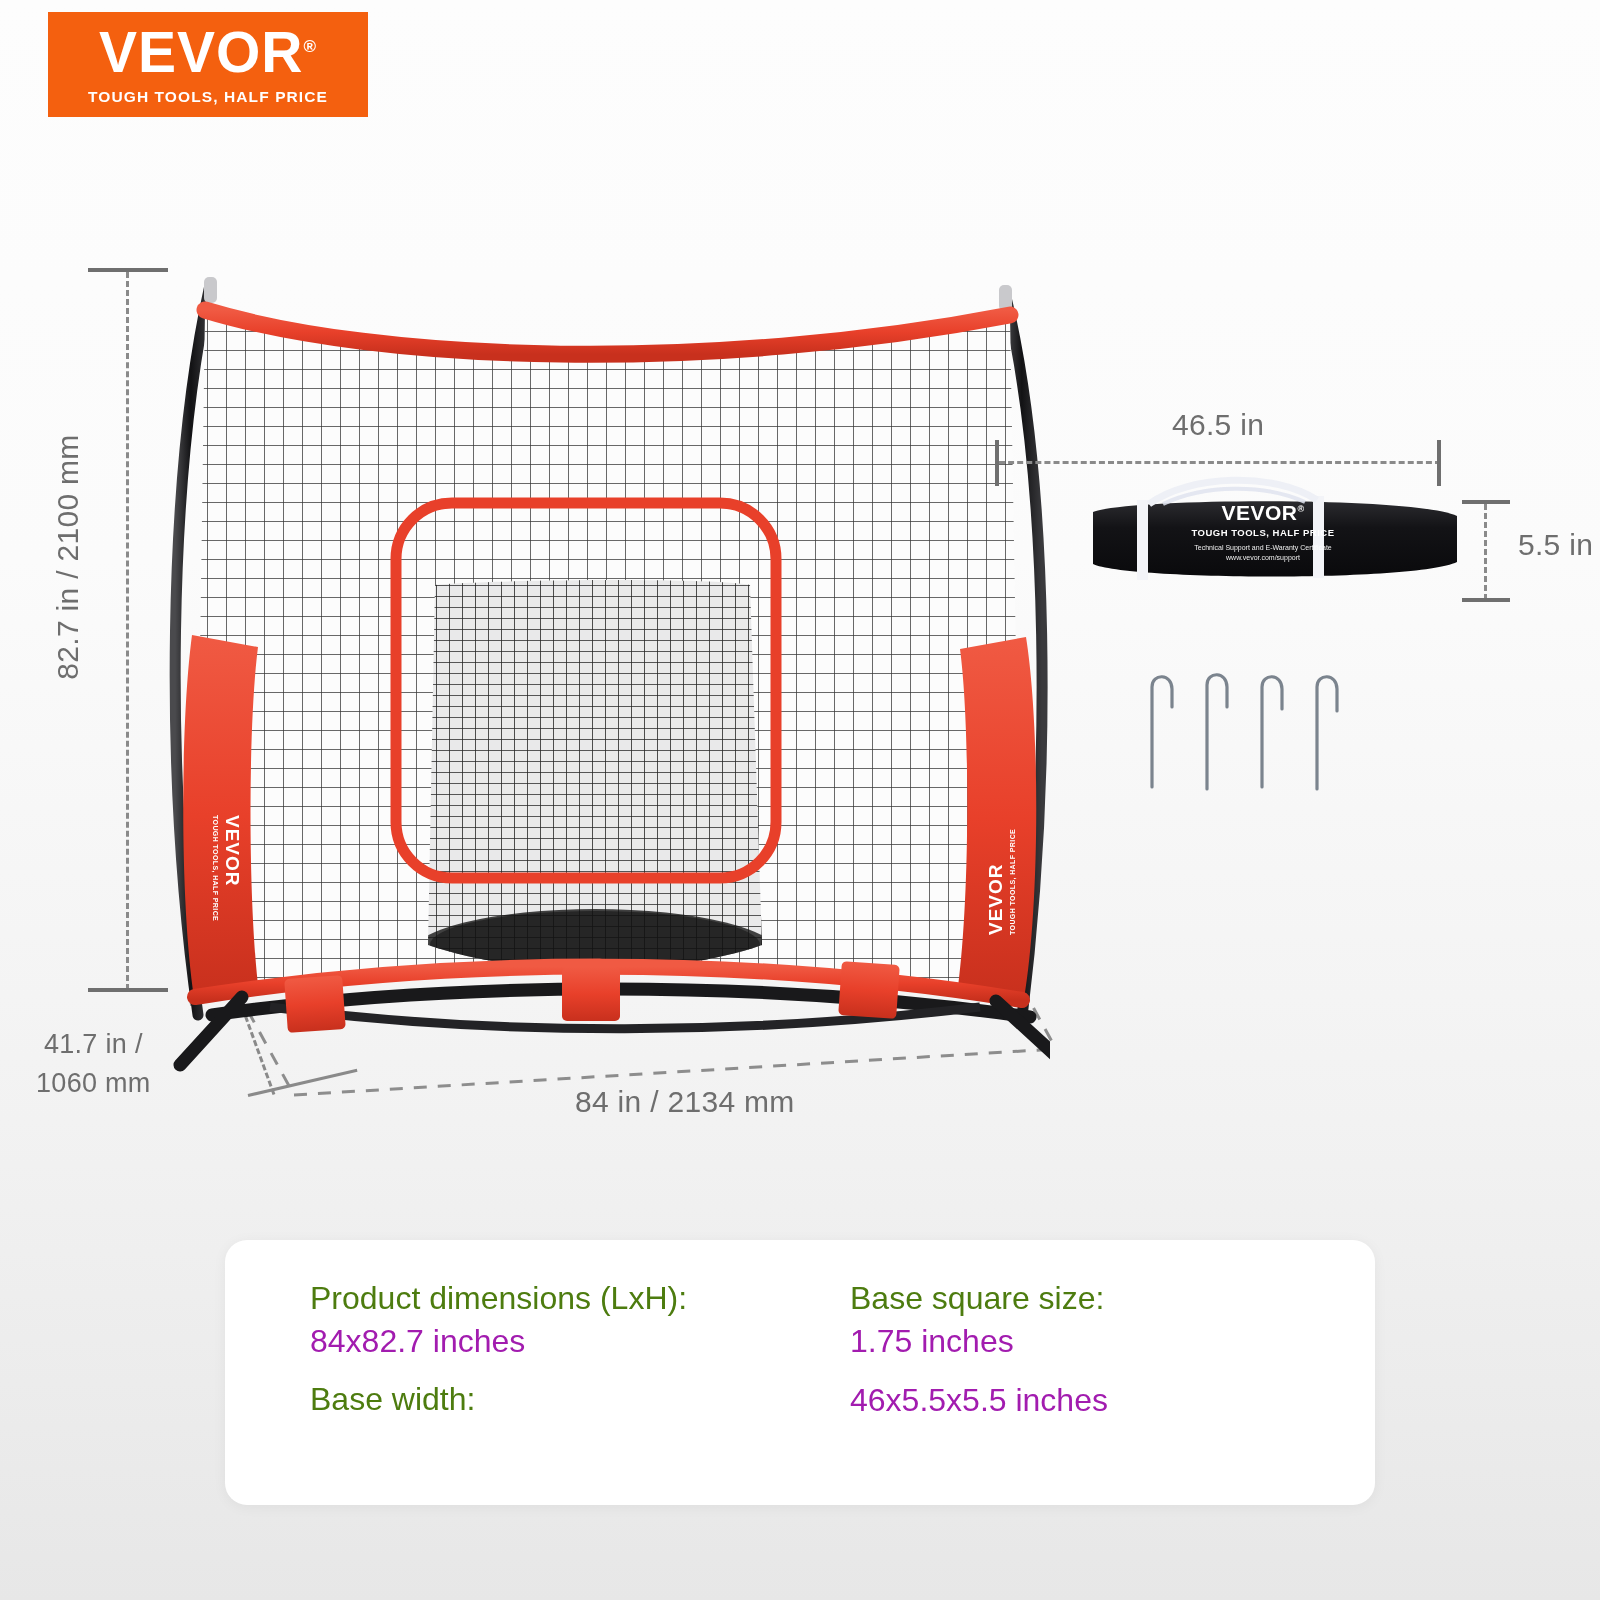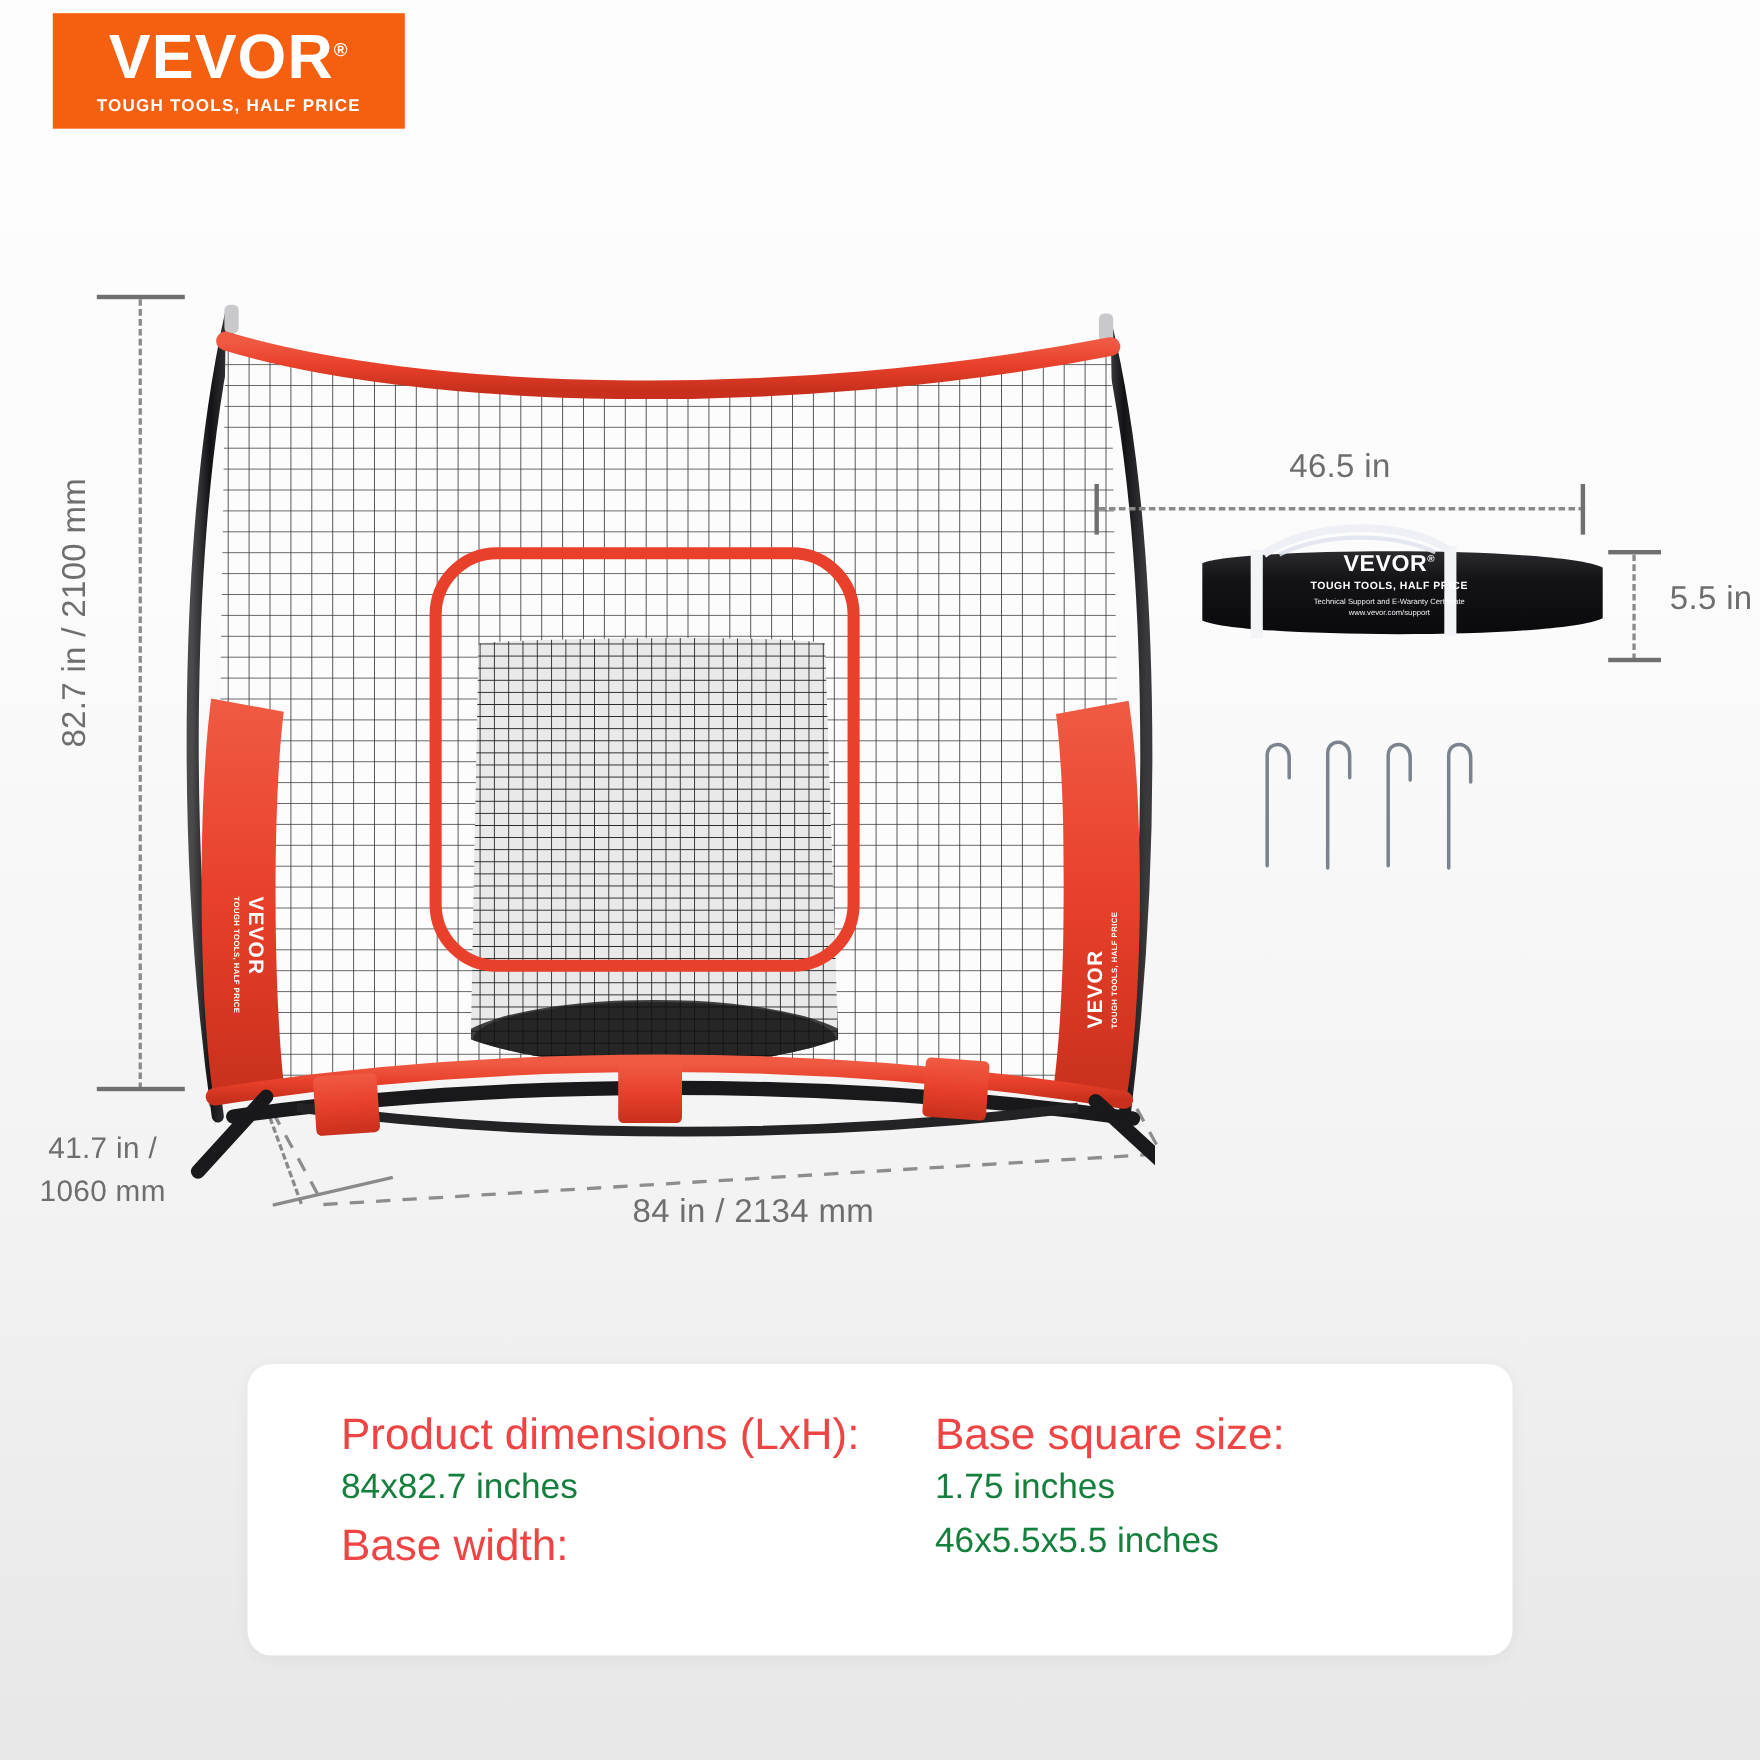--- a/index.html
+++ b/index.html
@@ -59,22 +59,22 @@
   
   #spec-card{
     left:225px;top:1240px;width:1150px;height:265px;
     background:#fff;border-radius:22px;
     box-shadow:0 2px 14px rgba(0,0,0,.05);
   }
   .spec-grid{
     position:absolute;left:85px;top:38px;right:40px;bottom:26px;
     display:grid;grid-template-columns:540px 1fr;grid-template-rows:1fr 1fr;
   }
-  .spec-label{color:#ef4444;font-size:40px;line-height:1.3;}
-  .spec-value{color:#15803d;font-size:32px;line-height:1.35;}
+  .spec-label{color:#4d7c0f;font-size:32px;line-height:1.3;}
+  .spec-value{color:#a21caf;font-size:32px;line-height:1.35;}
 </style>
 </head>
 <body>
 
 <div class="stage">
 
   <div class="abs" id="brand-logo">
     <div class="wm"><span>VEVOR</span><span class="reg">®</span></div>
     <div class="tag">TOUGH TOOLS, HALF PRICE</div>
   </div>

